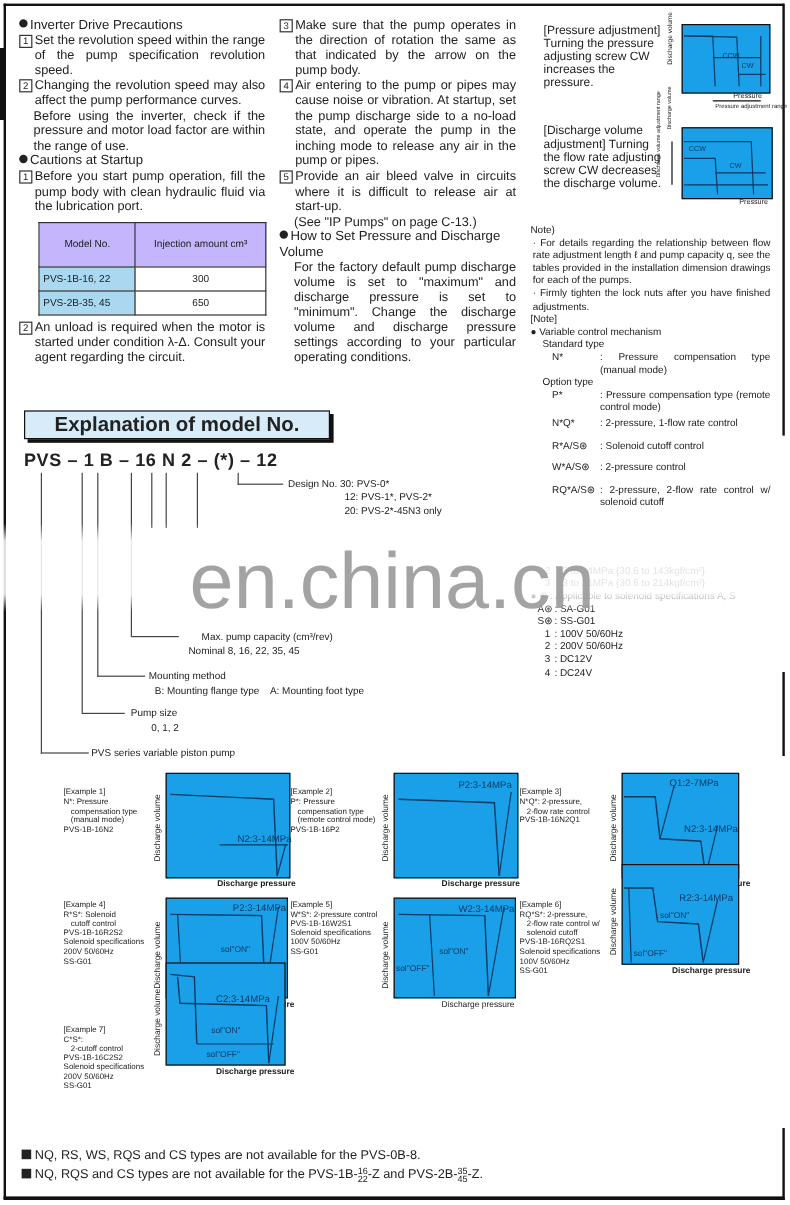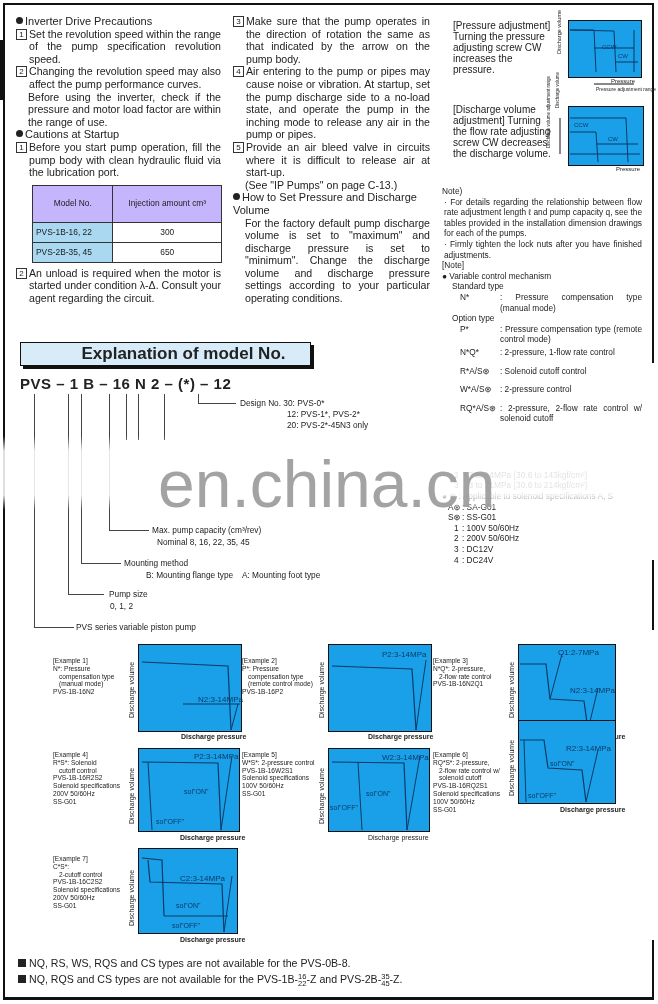--- a/index.html
+++ b/index.html
@@ -22,21 +22,21 @@
   table.inj{border-collapse:collapse;margin:6px 0 4px 16px;font-size:8.4px;width:190px;}
   table.inj td,table.inj th{border:1px solid #333;height:19px;padding:0 3px;font-weight:normal;}
   table.inj th{background:#c4b5fd;height:36px;text-align:center;}
   table.inj td.model{background:#a9d8f0;text-align:left;}
   table.inj td.val{text-align:center;}
   .adj-text{position:absolute;font-size:10px;line-height:11px;width:100px;}
   .note{position:absolute;left:442px;top:186px;width:200px;font-size:8.3px;line-height:10.6px;text-align:justify;}
   .note-row{display:flex;}
   .note-row .k{width:40px;flex:0 0 auto;}
   .note-row .v{flex:1;}
-  .banner{position:absolute;left:20px;top:342px;width:253px;height:22px;background:#d7ecf8;border:1px solid #111;box-shadow:3px 3px 0 #111;font-size:17px;font-weight:bold;line-height:22px;text-align:center;padding-left:36px;}
+  .banner{position:absolute;left:20px;top:342px;width:253px;height:22px;background:#d7ecf8;border:1px solid #111;box-shadow:3px 3px 0 #111;font-size:17px;font-weight:bold;line-height:22px;text-align:center;}
   .model-code{position:absolute;left:20px;top:375px;font-size:15px;font-weight:bold;letter-spacing:0.5px;white-space:pre;}
   .vline{position:absolute;width:1px;background:#444;}
   .hline{position:absolute;height:1px;background:#444;}
   .lbl{position:absolute;font-size:8.3px;line-height:10.5px;white-space:nowrap;}
   .watermark{position:absolute;left:158px;top:446px;font-size:66px;color:#9a9a9a;letter-spacing:0;opacity:.9;}
   .blur-band{position:absolute;left:0;top:436px;width:658px;height:74px;background:linear-gradient(#fff0,#fffd 20%,#fffd 80%,#fff0);}
   .ex-text{position:absolute;font-size:6.6px;line-height:7.8px;white-space:nowrap;}
   .graph{position:absolute;}
   .graph .plot{position:absolute;background:#1aa0e8;border:1px solid #111;}
   .graph .ylab{position:absolute;font-size:7px;transform:rotate(-90deg);transform-origin:left top;white-space:nowrap;}
@@ -230,26 +230,26 @@
 <div class="vline" style="left:126px;top:394px;height:46px;"></div>
 <div class="vline" style="left:138px;top:394px;height:46px;"></div>
 <div class="vline" style="left:164px;top:394px;height:46px;"></div>
 <div class="vline" style="left:198px;top:394px;height:10px;"></div>
 <div class="hline" style="left:198px;top:403px;width:38px;"></div>
 
 <div class="lbl" style="left:240px;top:398px;"><span>Design No.</span> <span>30: PVS-0*</span></div>
 <div class="lbl" style="left:287px;top:409px;">12: PVS-1*, PVS-2*</div>
 <div class="lbl" style="left:287px;top:420px;">20: PVS-2*-45N3 only</div>
 
-<div class="lbl" style="left:152px;top:525px;">Max. pump capacity (cm³/rev)</div>
+<div class="lbl" style="left:168px;top:525px;">Max. pump capacity (cm³/rev)</div>
 <div class="lbl" style="left:157px;top:537px;">Nominal 8, 16, 22, 35, 45</div>
 <div class="lbl" style="left:124px;top:558px;">Mounting method</div>
-<div class="lbl" style="left:146px;top:570px;white-space:pre;">B: Mounting flange type    A: Mounting foot type</div>
+<div class="lbl" style="left:129px;top:570px;white-space:pre;">B: Mounting flange type    A: Mounting foot type</div>
 <div class="lbl" style="left:109px;top:589px;">Pump size</div>
-<div class="lbl" style="left:110px;top:601px;">0, 1, 2</div>
+<div class="lbl" style="left:126px;top:601px;">0, 1, 2</div>
 <div class="lbl" style="left:76px;top:622px;">PVS series variable piston pump</div>
 
 <div class="blur-band"></div>
 <div class="watermark">en.china.cn</div>
 
 <div class="ex-text" style="left:53px;top:657px;">
   <div>[Example 1]</div>
   <div>N*: Pressure</div>
   <div style="padding-left:6px">  compensation type</div>
   <div style="padding-left:6px">  (manual mode)</div>
@@ -375,21 +375,21 @@
 
 <div class="ex-text" style="left:53px;top:855px;">
   <div>[Example 7]</div>
   <div>C*S*:</div>
   <div style="padding-left:6px">  2-cutoff control</div>
   <div>PVS-1B-16C2S2</div>
   <div>Solenoid specifications</div>
   <div>200V 50/60Hz</div>
   <div>SS-G01</div>
 </div>
-<div class="graph" style="left:128px;top:848px;width:120px;height:100px;">
+<div class="graph" style="left:128px;top:802px;width:120px;height:100px;">
   <div class="plot" style="left:10px;top:0;width:98px;height:84px;"></div>
   <svg width="120" height="100">
     <polyline points="14,10 34,12 36,68" fill="none" stroke="#0b3a66" stroke-width="1.2"></polyline>
     <polyline points="20,12 22,34 94,36 96,84" fill="none" stroke="#0b3a66" stroke-width="1.2"></polyline>
     <polyline points="36,68 100,68" fill="none" stroke="#0b3a66" stroke-width="1"></polyline>
     <polyline points="96,84 104,28" fill="none" stroke="#0b3a66" stroke-width="1"></polyline>
   </svg>
   <div class="ylab" style="left:0;top:78px;">Discharge volume</div>
   <div class="xlab" style="left:52px;top:88px;font-weight:bold;">Discharge pressure</div>
   <div class="xlab" style="left:52px;top:26px;font-size:8px;color:#0b3a66;">C2:3-14MPa</div>

